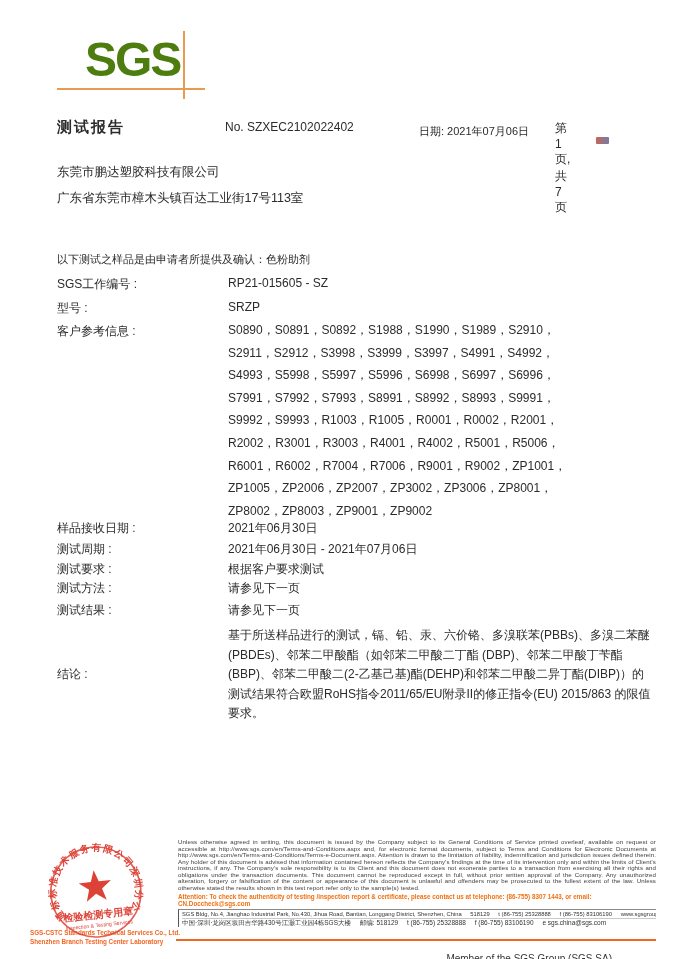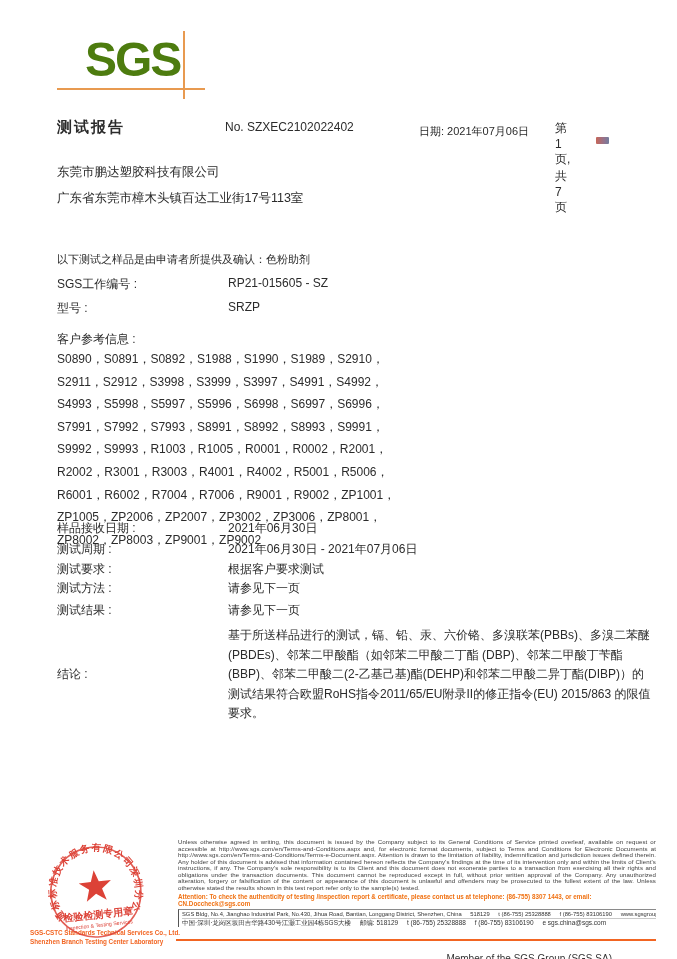--- a/index.html
+++ b/index.html
@@ -74,21 +74,21 @@
   <div class="abs row" style="top:276px;">
     <span class="lab">SGS工作编号 :</span>
     <span class="val">RP21-015605 - SZ</span>
   </div>
 
   <div class="abs row" style="top:300px;">
     <span class="lab">型号 :</span>
     <span class="val">SRZP</span>
   </div>
 
-  <div class="abs row" style="top:327px;flex-direction:column;">
+  <div class="abs row" style="top:319px;">
     <span class="lab" style="padding-top:4px;">客户参考信息 :</span>
     <span class="val ref-val">
       <div>S0890，S0891，S0892，S1988，S1990，S1989，S2910，</div>
       <div>S2911，S2912，S3998，S3999，S3997，S4991，S4992，</div>
       <div>S4993，S5998，S5997，S5996，S6998，S6997，S6996，</div>
       <div>S7991，S7992，S7993，S8991，S8992，S8993，S9991，</div>
       <div>S9992，S9993，R1003，R1005，R0001，R0002，R2001，</div>
       <div>R2002，R3001，R3003，R4001，R4002，R5001，R5006，</div>
       <div>R6001，R6002，R7004，R7006，R9001，R9002，ZP1001，</div>
       <div>ZP1005，ZP2006，ZP2007，ZP3002，ZP3006，ZP8001，</div>

